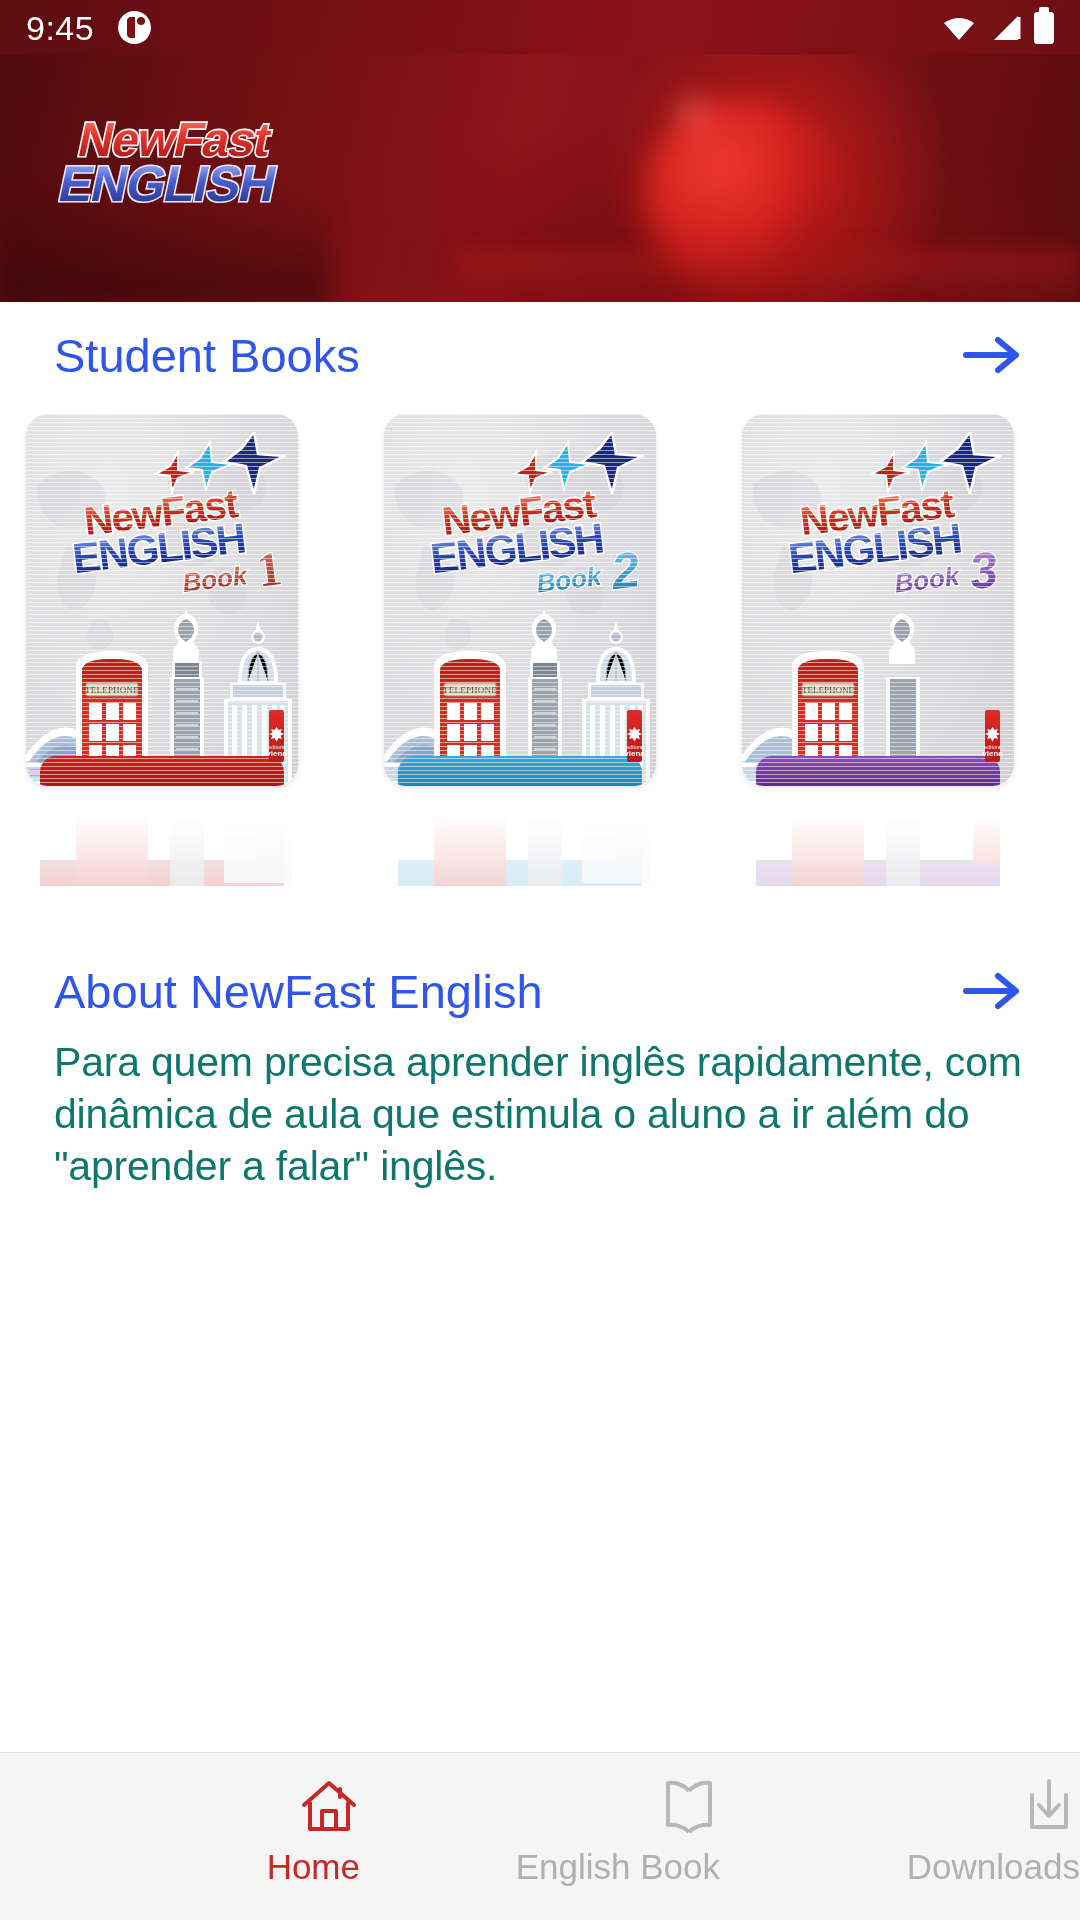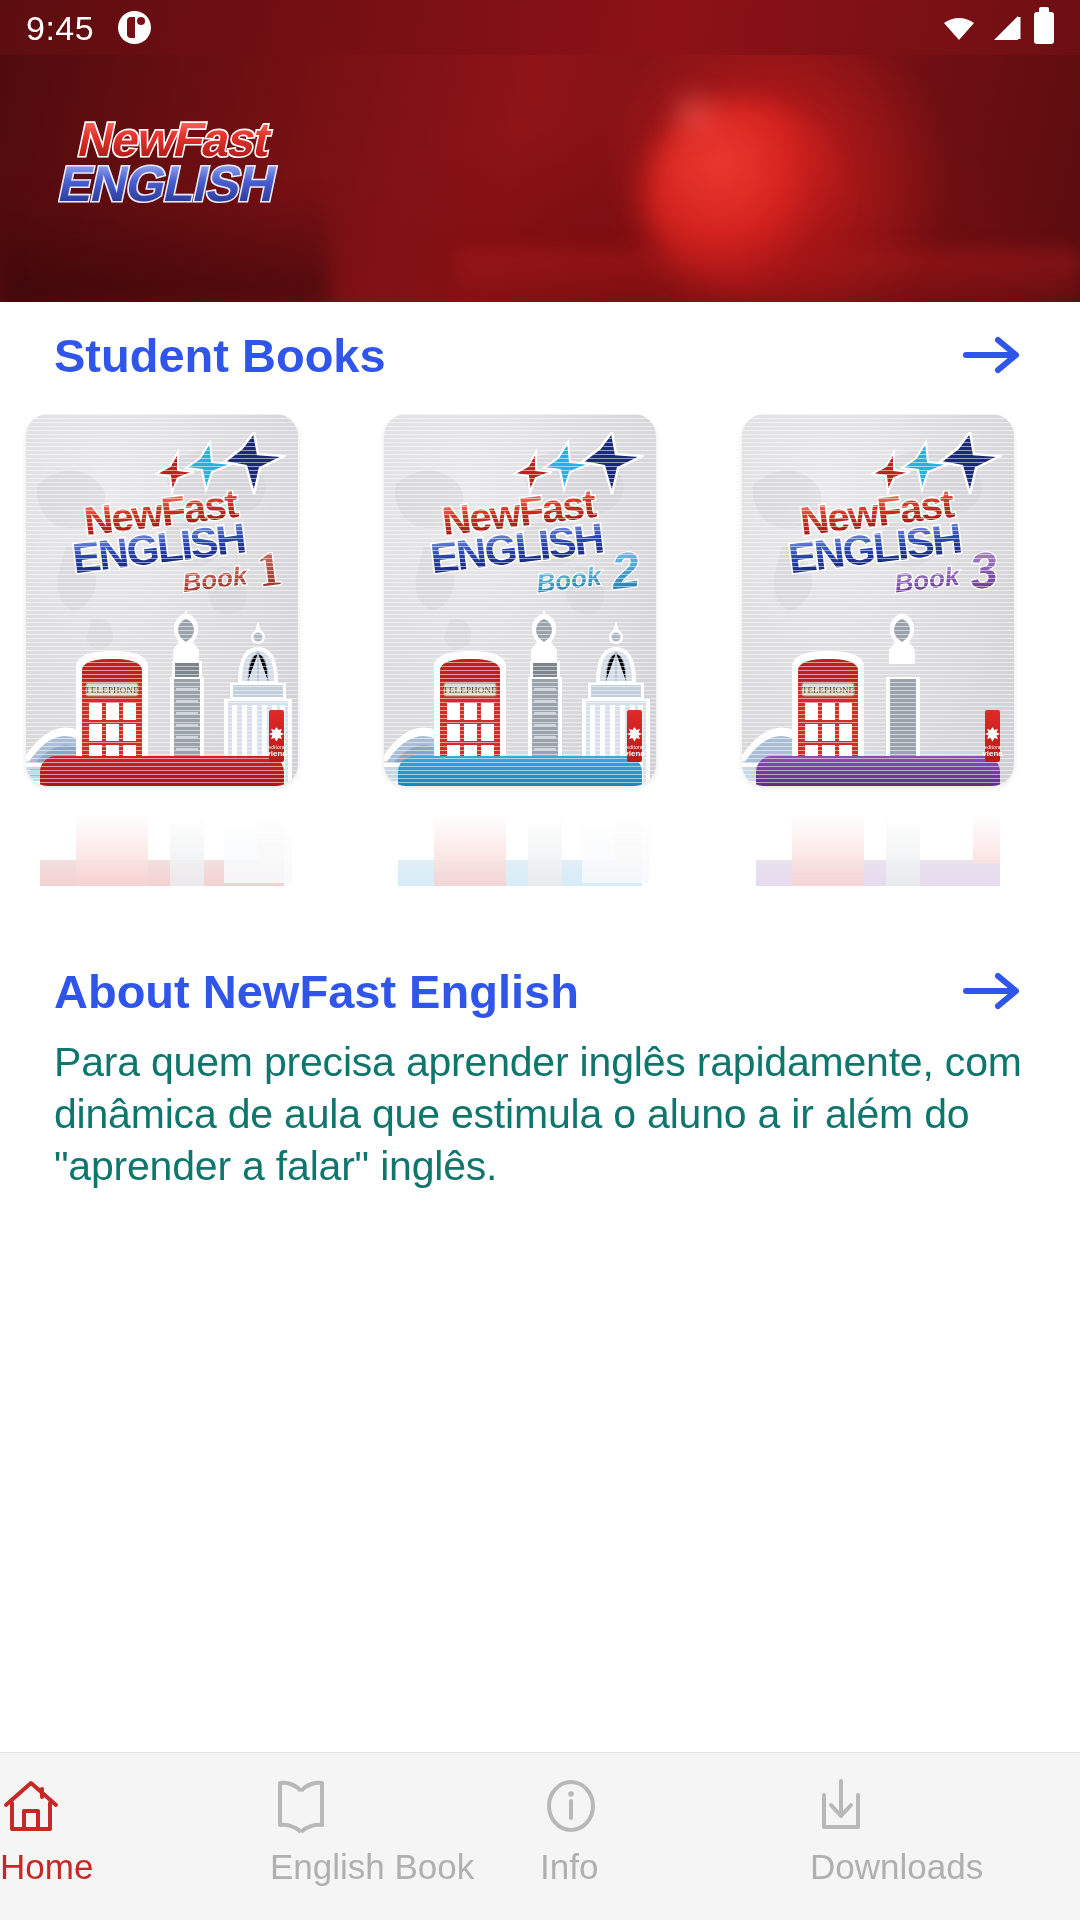--- a/index.html
+++ b/index.html
@@ -73,21 +73,21 @@
   .logo{ position:absolute; left:58px; top:108px; width:300px; height:105px; }
   .logo svg{ width:100%; height:100%; display:block; }
 
   
   .content{ position:absolute; top:302px; left:0; width:1080px; height:1450px; background:#fff; }
 
   .sec-head{
     display:flex; align-items:center; justify-content:space-between;
     padding:0 54px; height:70px;
   }
-  .sec-title{ font-size:47px; color:#2f55ea; font-weight:700; line-height:1; }
+  .sec-title{ font-size:47px; color:#2f55ea; font-weight:400; line-height:1; }
   .arrow-btn{ width:66px; height:56px; display:flex; align-items:center; justify-content:center; }
   .arrow-btn svg{ width:62px; height:44px; display:block; }
 
   
   .carousel{
     display:flex; gap:86px; padding-left:26px; margin-top:24px;
     height:480px; overflow:hidden;
   }
   .book-wrap{ width:272px; flex:none; position:relative; }
   .book{
@@ -143,21 +143,21 @@
     padding:0 54px; margin-top:10px;
     font-size:41px; line-height:1.27; color:#0f766e; letter-spacing:-.2px;
   }
 
   
   .bottomnav{
     position:absolute; left:0; bottom:0; width:1080px; height:168px;
     background:#f5f5f5; border-top:1px solid #e2e2e2;
     display:flex; align-items:flex-start; padding-top:24px;
   }
-  .navitem{ flex:1; display:flex; flex-direction:column; align-items:flex-start; gap:14px; }
+  .navitem{ flex:1; display:flex; flex-direction:column; align-items:flex-end; gap:14px; }
   .navitem .nicon{ width:62px; height:58px; display:flex; align-items:center; justify-content:center; }
   .navitem .nicon svg{ width:100%; height:100%; display:block; }
   .navitem .nlabel{ font-size:35px; line-height:1; color:#b0b0b0; }
   .navitem.active .nlabel{ color:#c62828; }
 </style>
 </head>
 <body>
 
 <div class="hero">
   <div class="hero-table"></div>
@@ -653,30 +653,20 @@
   <div class="navitem">
     <div class="nicon">
       <svg viewBox="0 0 62 58">
         <path d="M31 14 C25 7 16 5 10 6 L10 48 C16 47 25 49 31 55" fill="none" stroke="#b8b8b8" stroke-width="4" stroke-linejoin="round"></path>
         <path d="M31 14 C37 7 46 5 52 6 L52 48 C46 47 37 49 31 55" fill="none" stroke="#b8b8b8" stroke-width="4" stroke-linejoin="round"></path>
       </svg>
     </div>
     <div class="nlabel">English Book</div>
   </div>
 
-  <div class="navitem">
-    <div class="nicon">
-      <svg viewBox="0 0 62 58">
-        <ellipse cx="31" cy="29" rx="22" ry="24" fill="none" stroke="#b8b8b8" stroke-width="4"></ellipse>
-        <circle cx="31" cy="17" r="2.8" fill="#b8b8b8"></circle>
-        <path d="M31 24 L31 41" stroke="#b8b8b8" stroke-width="4" stroke-linecap="round"></path>
-      </svg>
-    </div>
-    <div class="nlabel">Info</div>
-  </div>
 
   <div class="navitem">
     <div class="nicon">
       <svg viewBox="0 0 62 58">
         <path d="M14 18 L14 50 L48 50 L48 18" fill="none" stroke="#b8b8b8" stroke-width="4" stroke-linecap="round" stroke-linejoin="round"></path>
         <path d="M31 4 L31 38" stroke="#b8b8b8" stroke-width="4" stroke-linecap="round"></path>
         <path d="M21 28 L31 39 L41 28" fill="none" stroke="#b8b8b8" stroke-width="4" stroke-linecap="round" stroke-linejoin="round"></path>
       </svg>
     </div>
     <div class="nlabel">Downloads</div>

